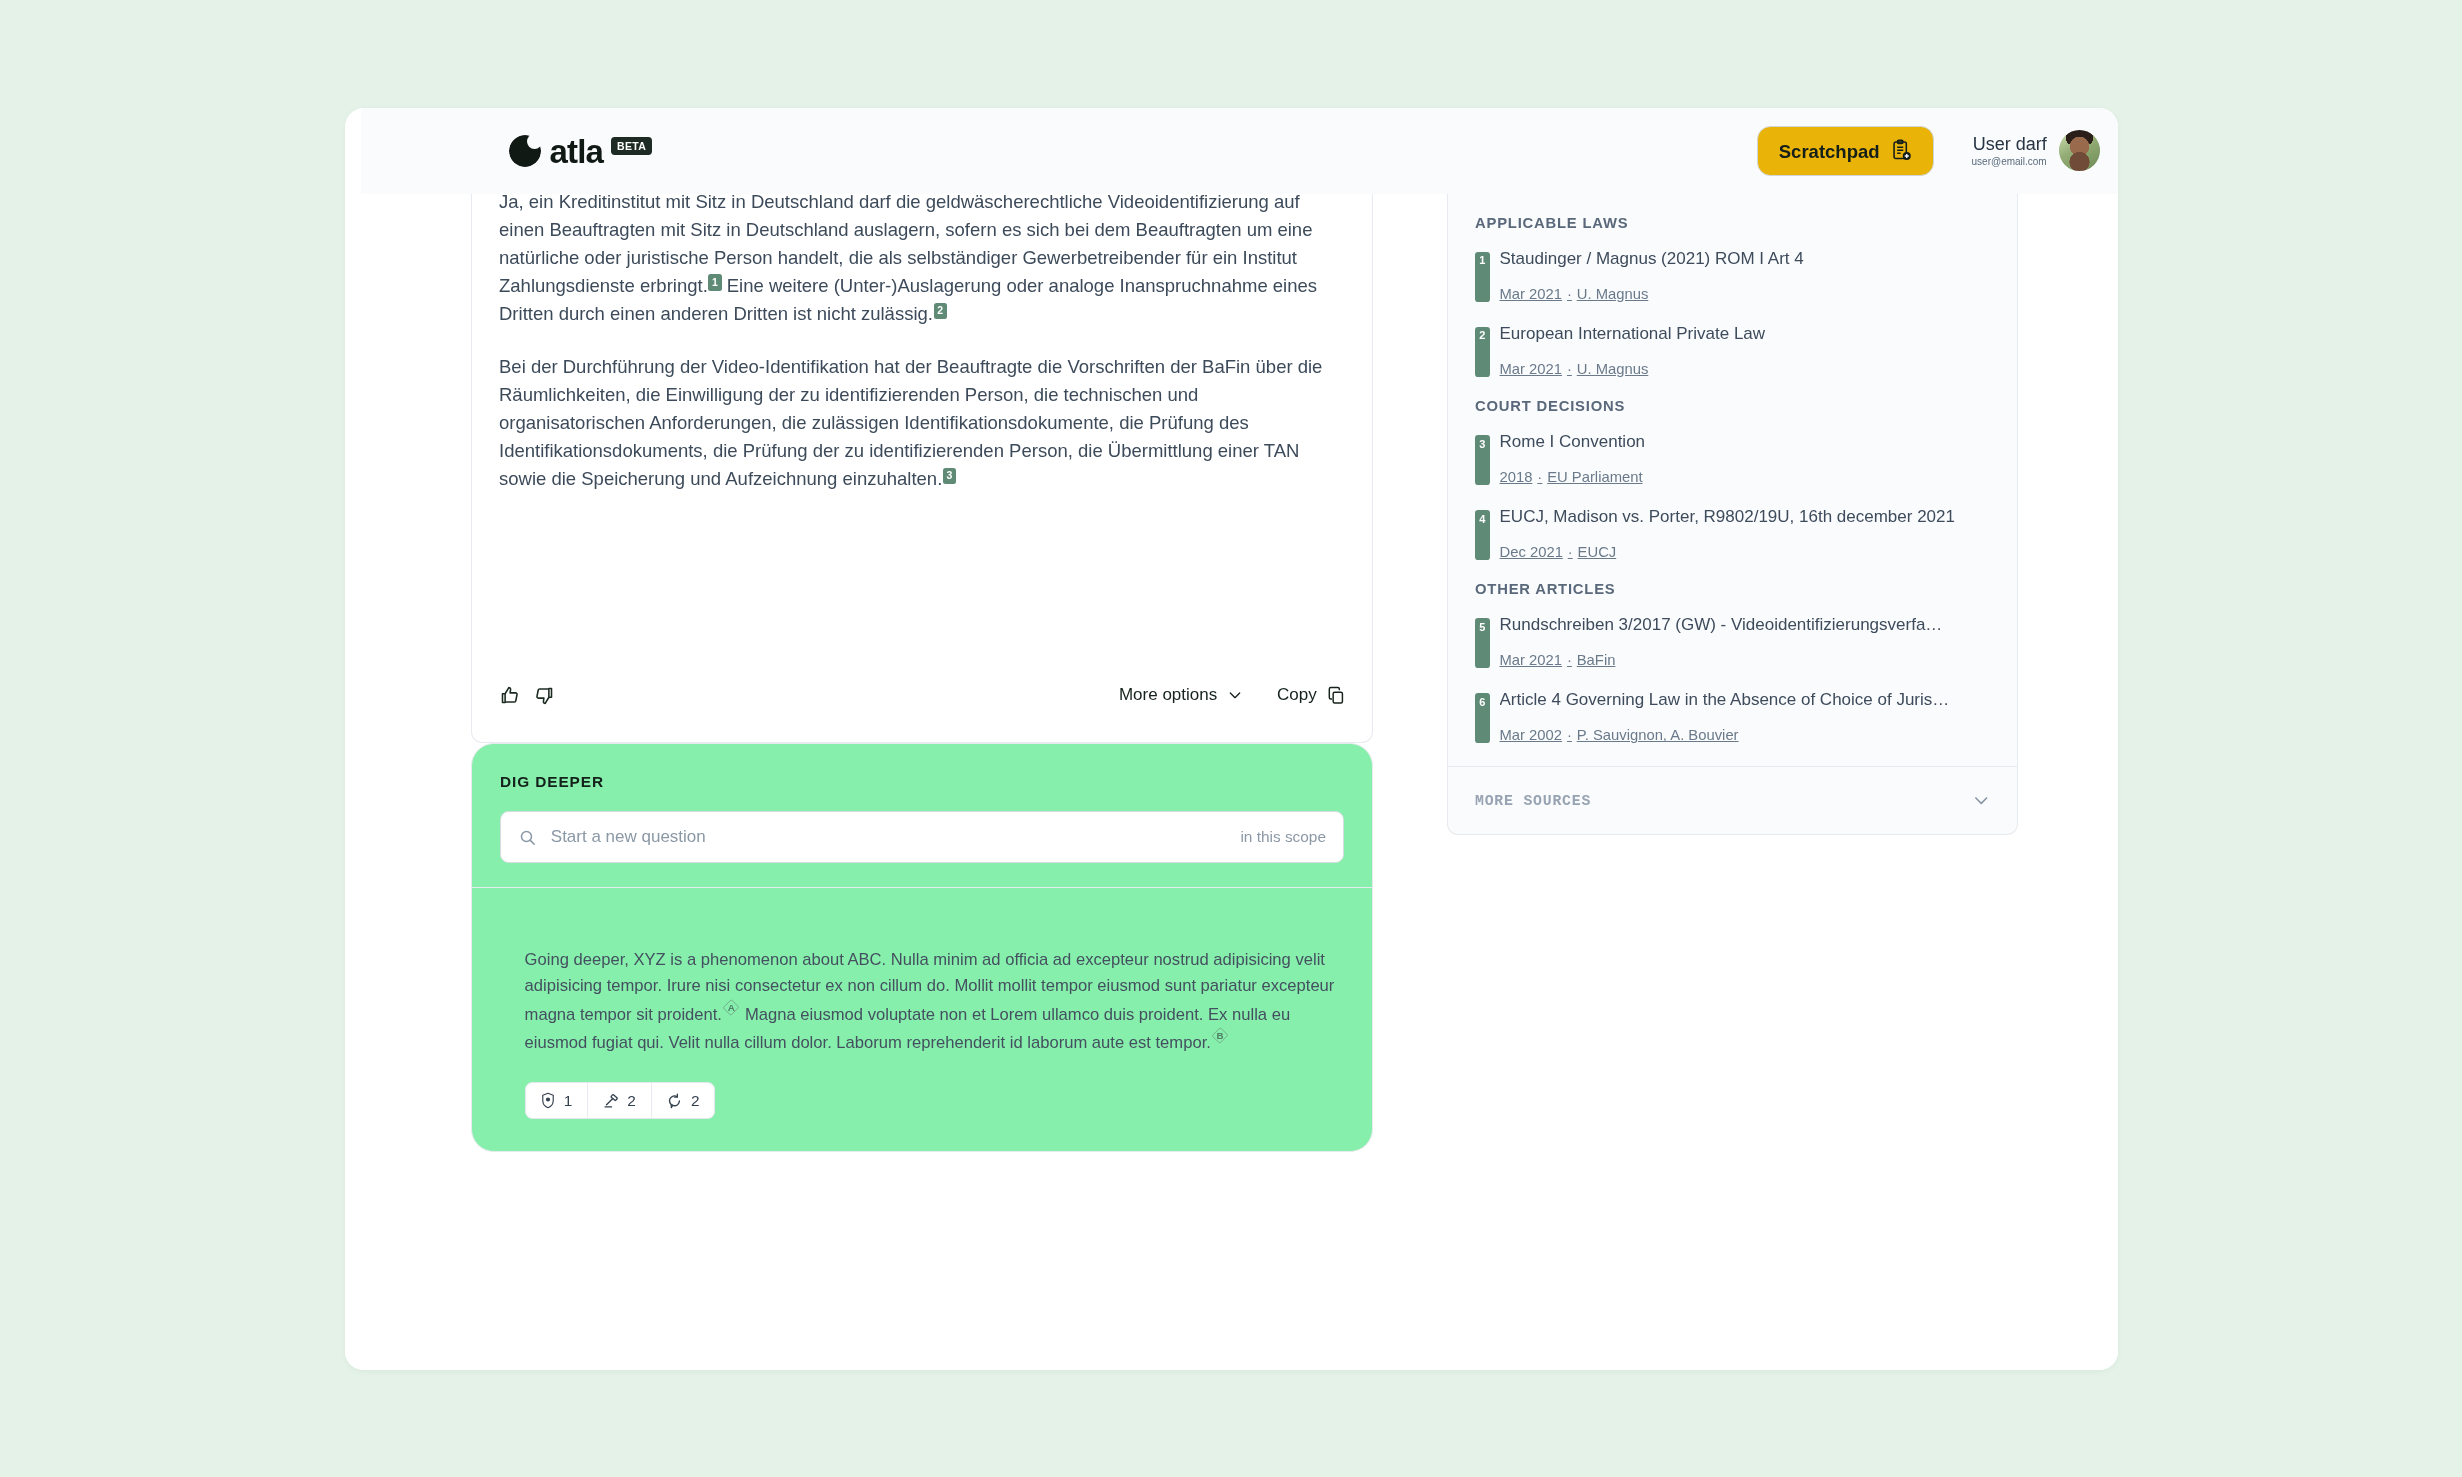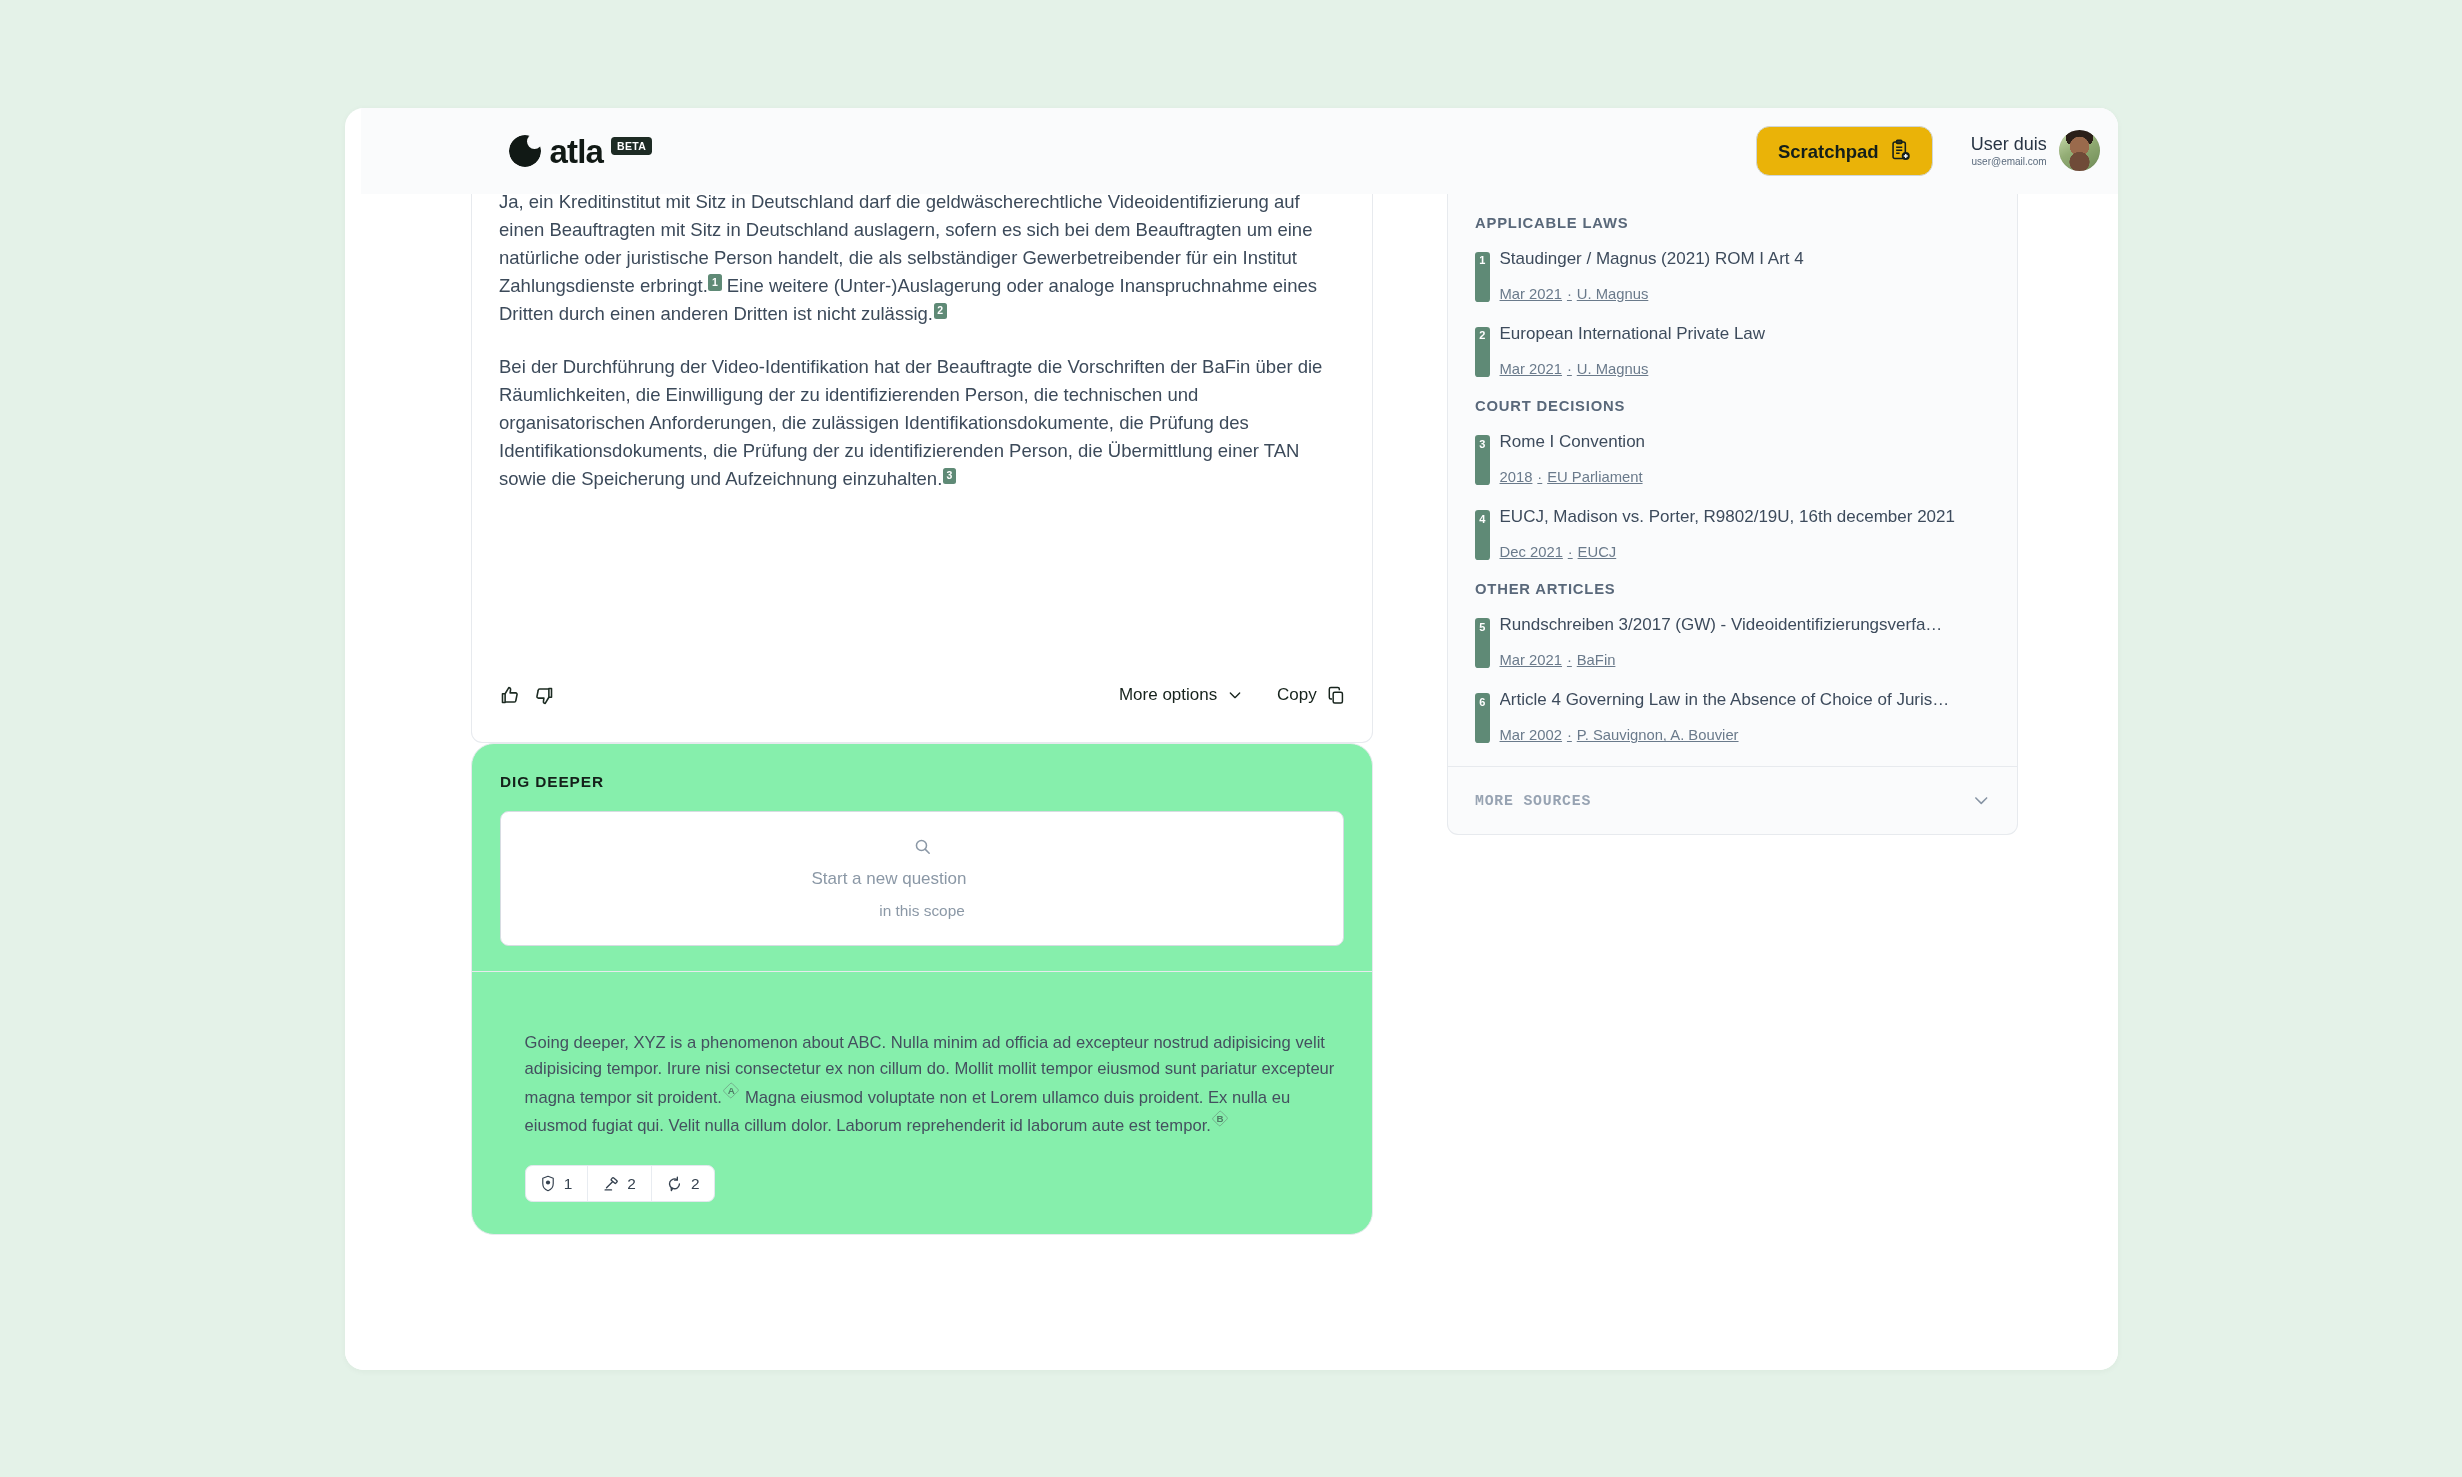--- a/index.html
+++ b/index.html
@@ -147,22 +147,21 @@
     font-size: 15.4px; font-weight: 700; letter-spacing: 0.9px;
     color: #14201a;
     padding: 29.5px 28px 0 28px;
   }
   .dig-search-wrap { padding: 19.7px 28px 24.6px 28px; }
   .dig-search {
     display: flex; align-items: center; gap: 12.3px;
     background: #ffffff;
     border: 1.2px solid #d7dce2;
     border-radius: 8.6px;
-    padding: 25px 17px;
-    flex-direction: column;
+    padding: 14px 17px;
   }
   .dig-search input {
     border: none; outline: none; background: transparent;
     font-family: "Liberation Sans", sans-serif;
     font-size: 17px; color: #32414f;
     flex: 1;
   }
   .dig-search input::placeholder { color: #8b98a6; }
   .dig-scope { font-size: 15.4px; color: #8b98a6; white-space: nowrap; }
 
@@ -296,21 +295,21 @@
               <line x1="7" y1="16" x2="11" y2="16"></line>
               <circle cx="18" cy="19" r="4.6" fill="#141f1a" stroke="none"></circle>
               <line x1="18" y1="16.7" x2="18" y2="21.3" stroke="#fafbfc" stroke-width="1.6"></line>
               <line x1="15.7" y1="19" x2="20.3" y2="19" stroke="#fafbfc" stroke-width="1.6"></line>
             </svg>
           </span>
         </div>
 
         <div class="user-block">
           <div class="user-text">
-            <div class="user-name">User duis</div>
+            <div class="user-name">User darf</div>
             <div class="user-email">user@email.com</div>
           </div>
           <div class="avatar"></div>
         </div>
 
       </div>
     </div>
 
     <div class="app-body">
 

